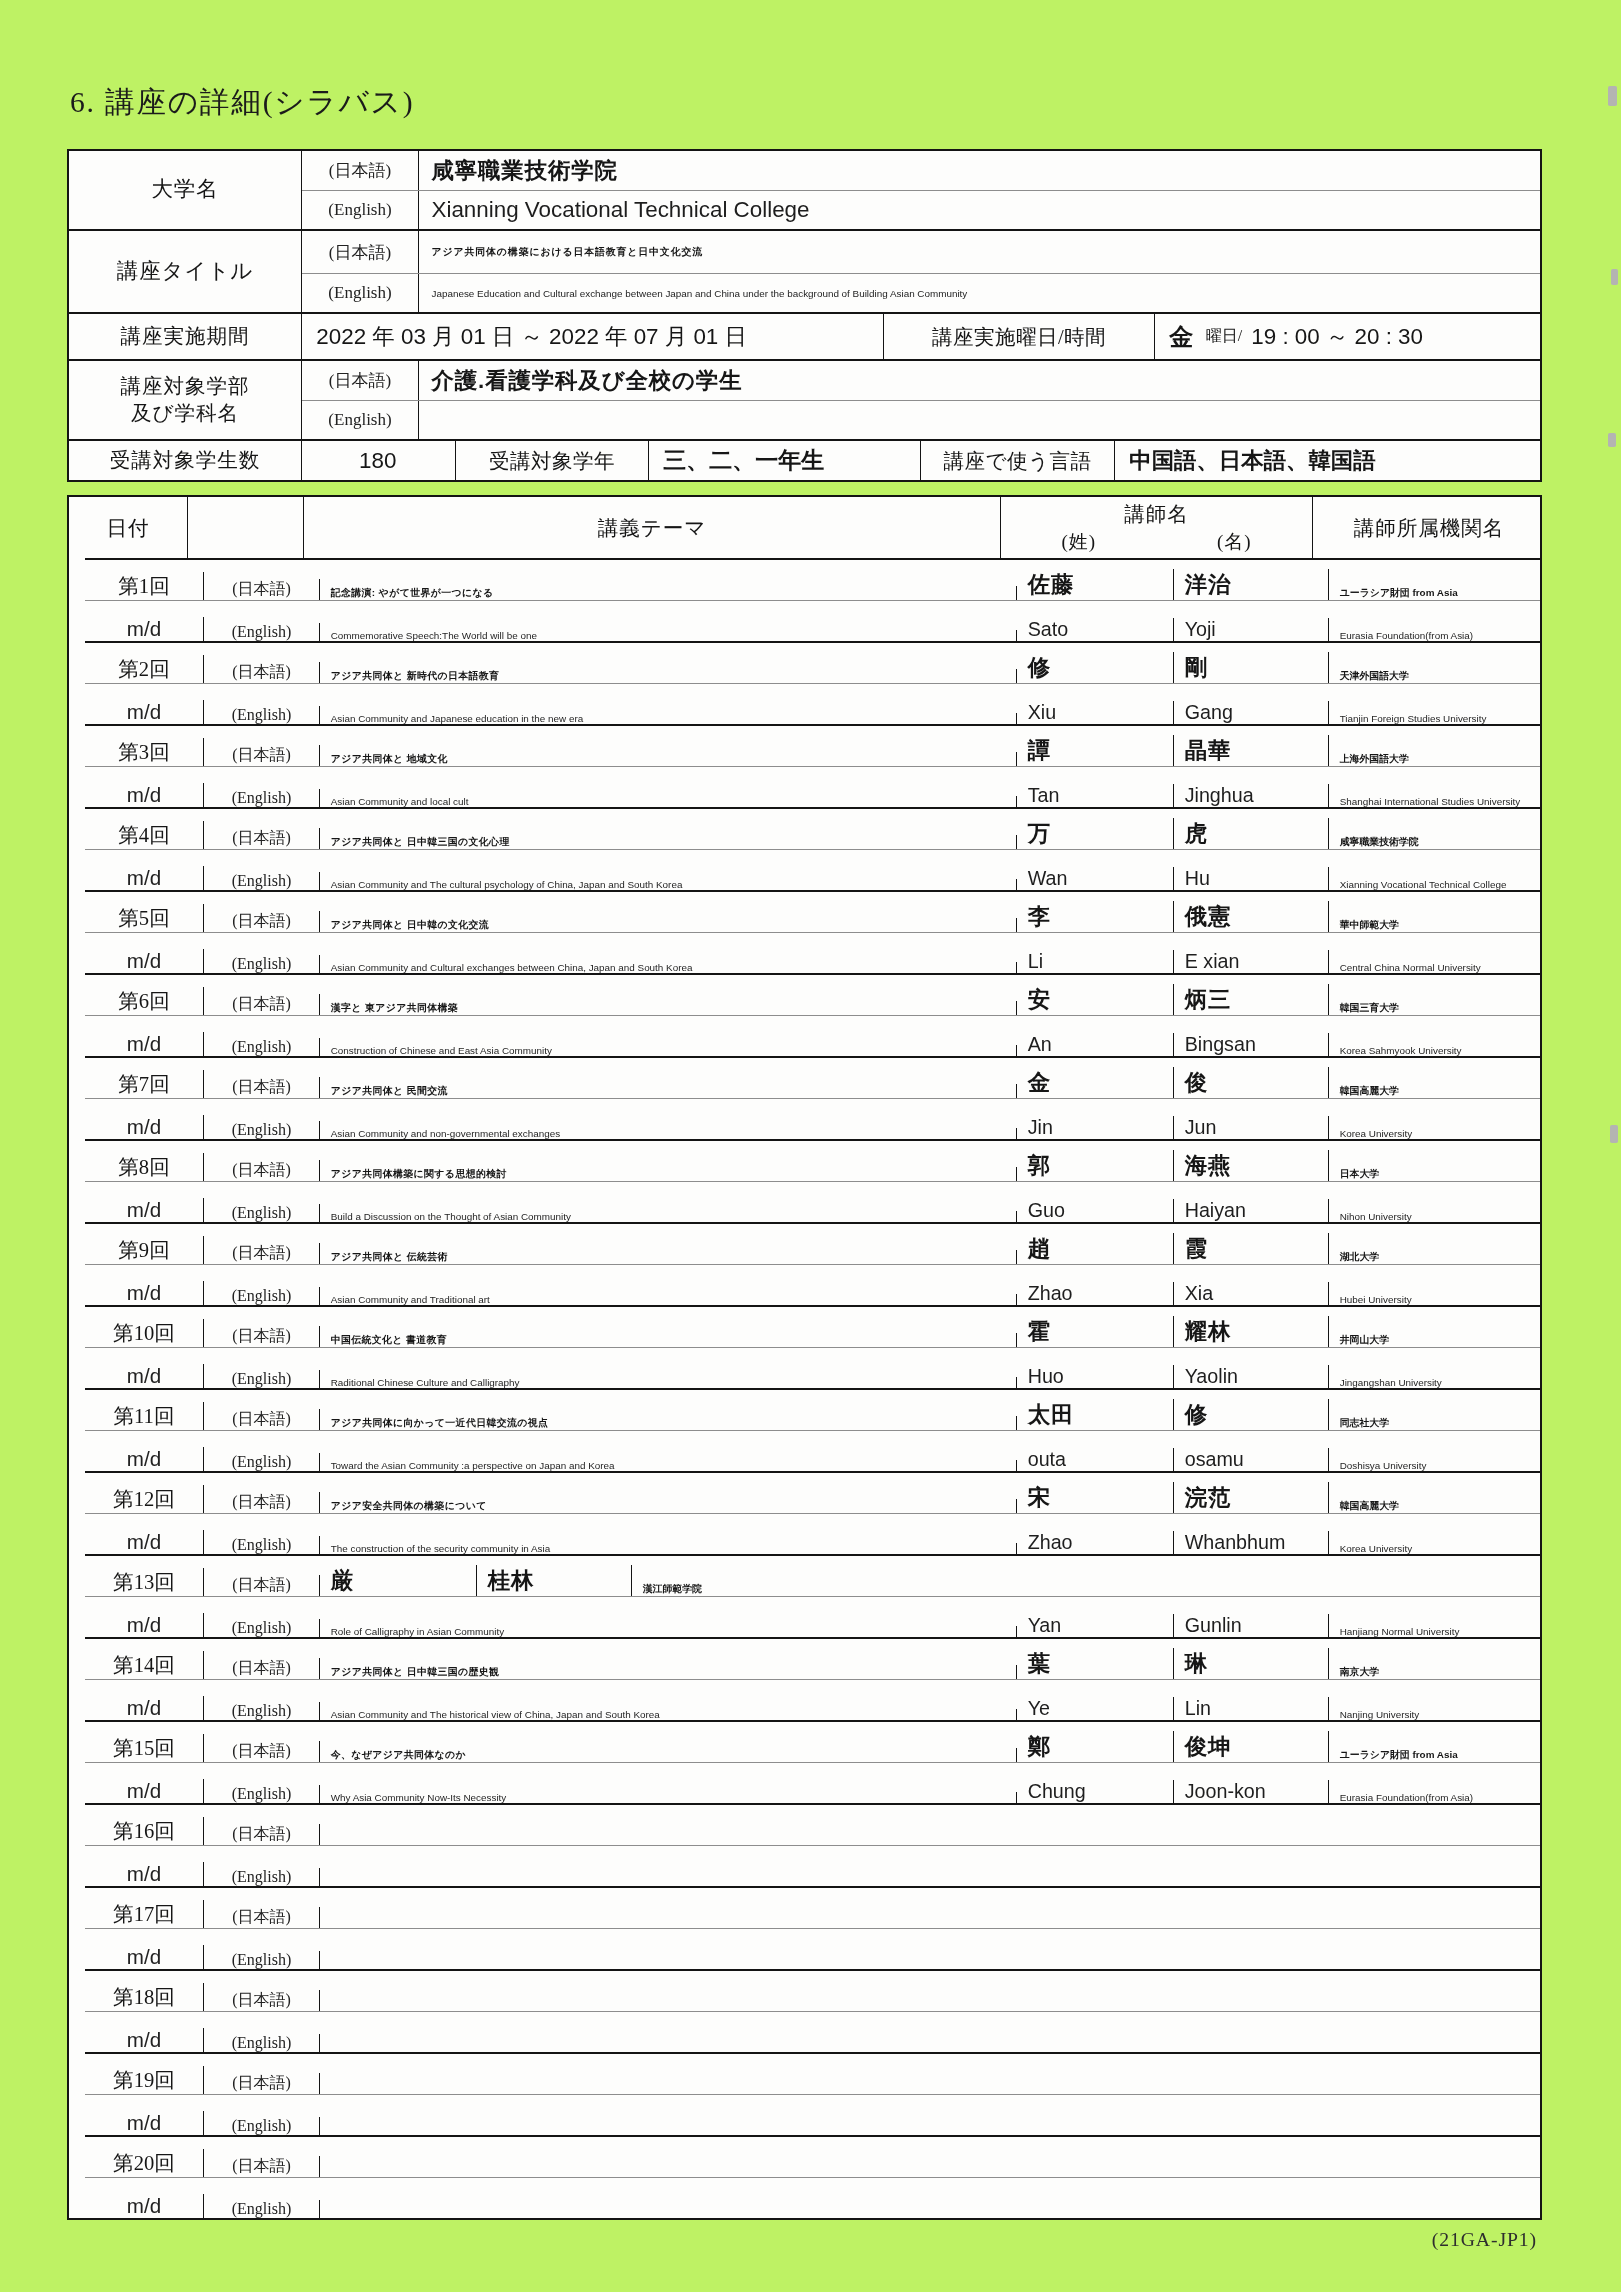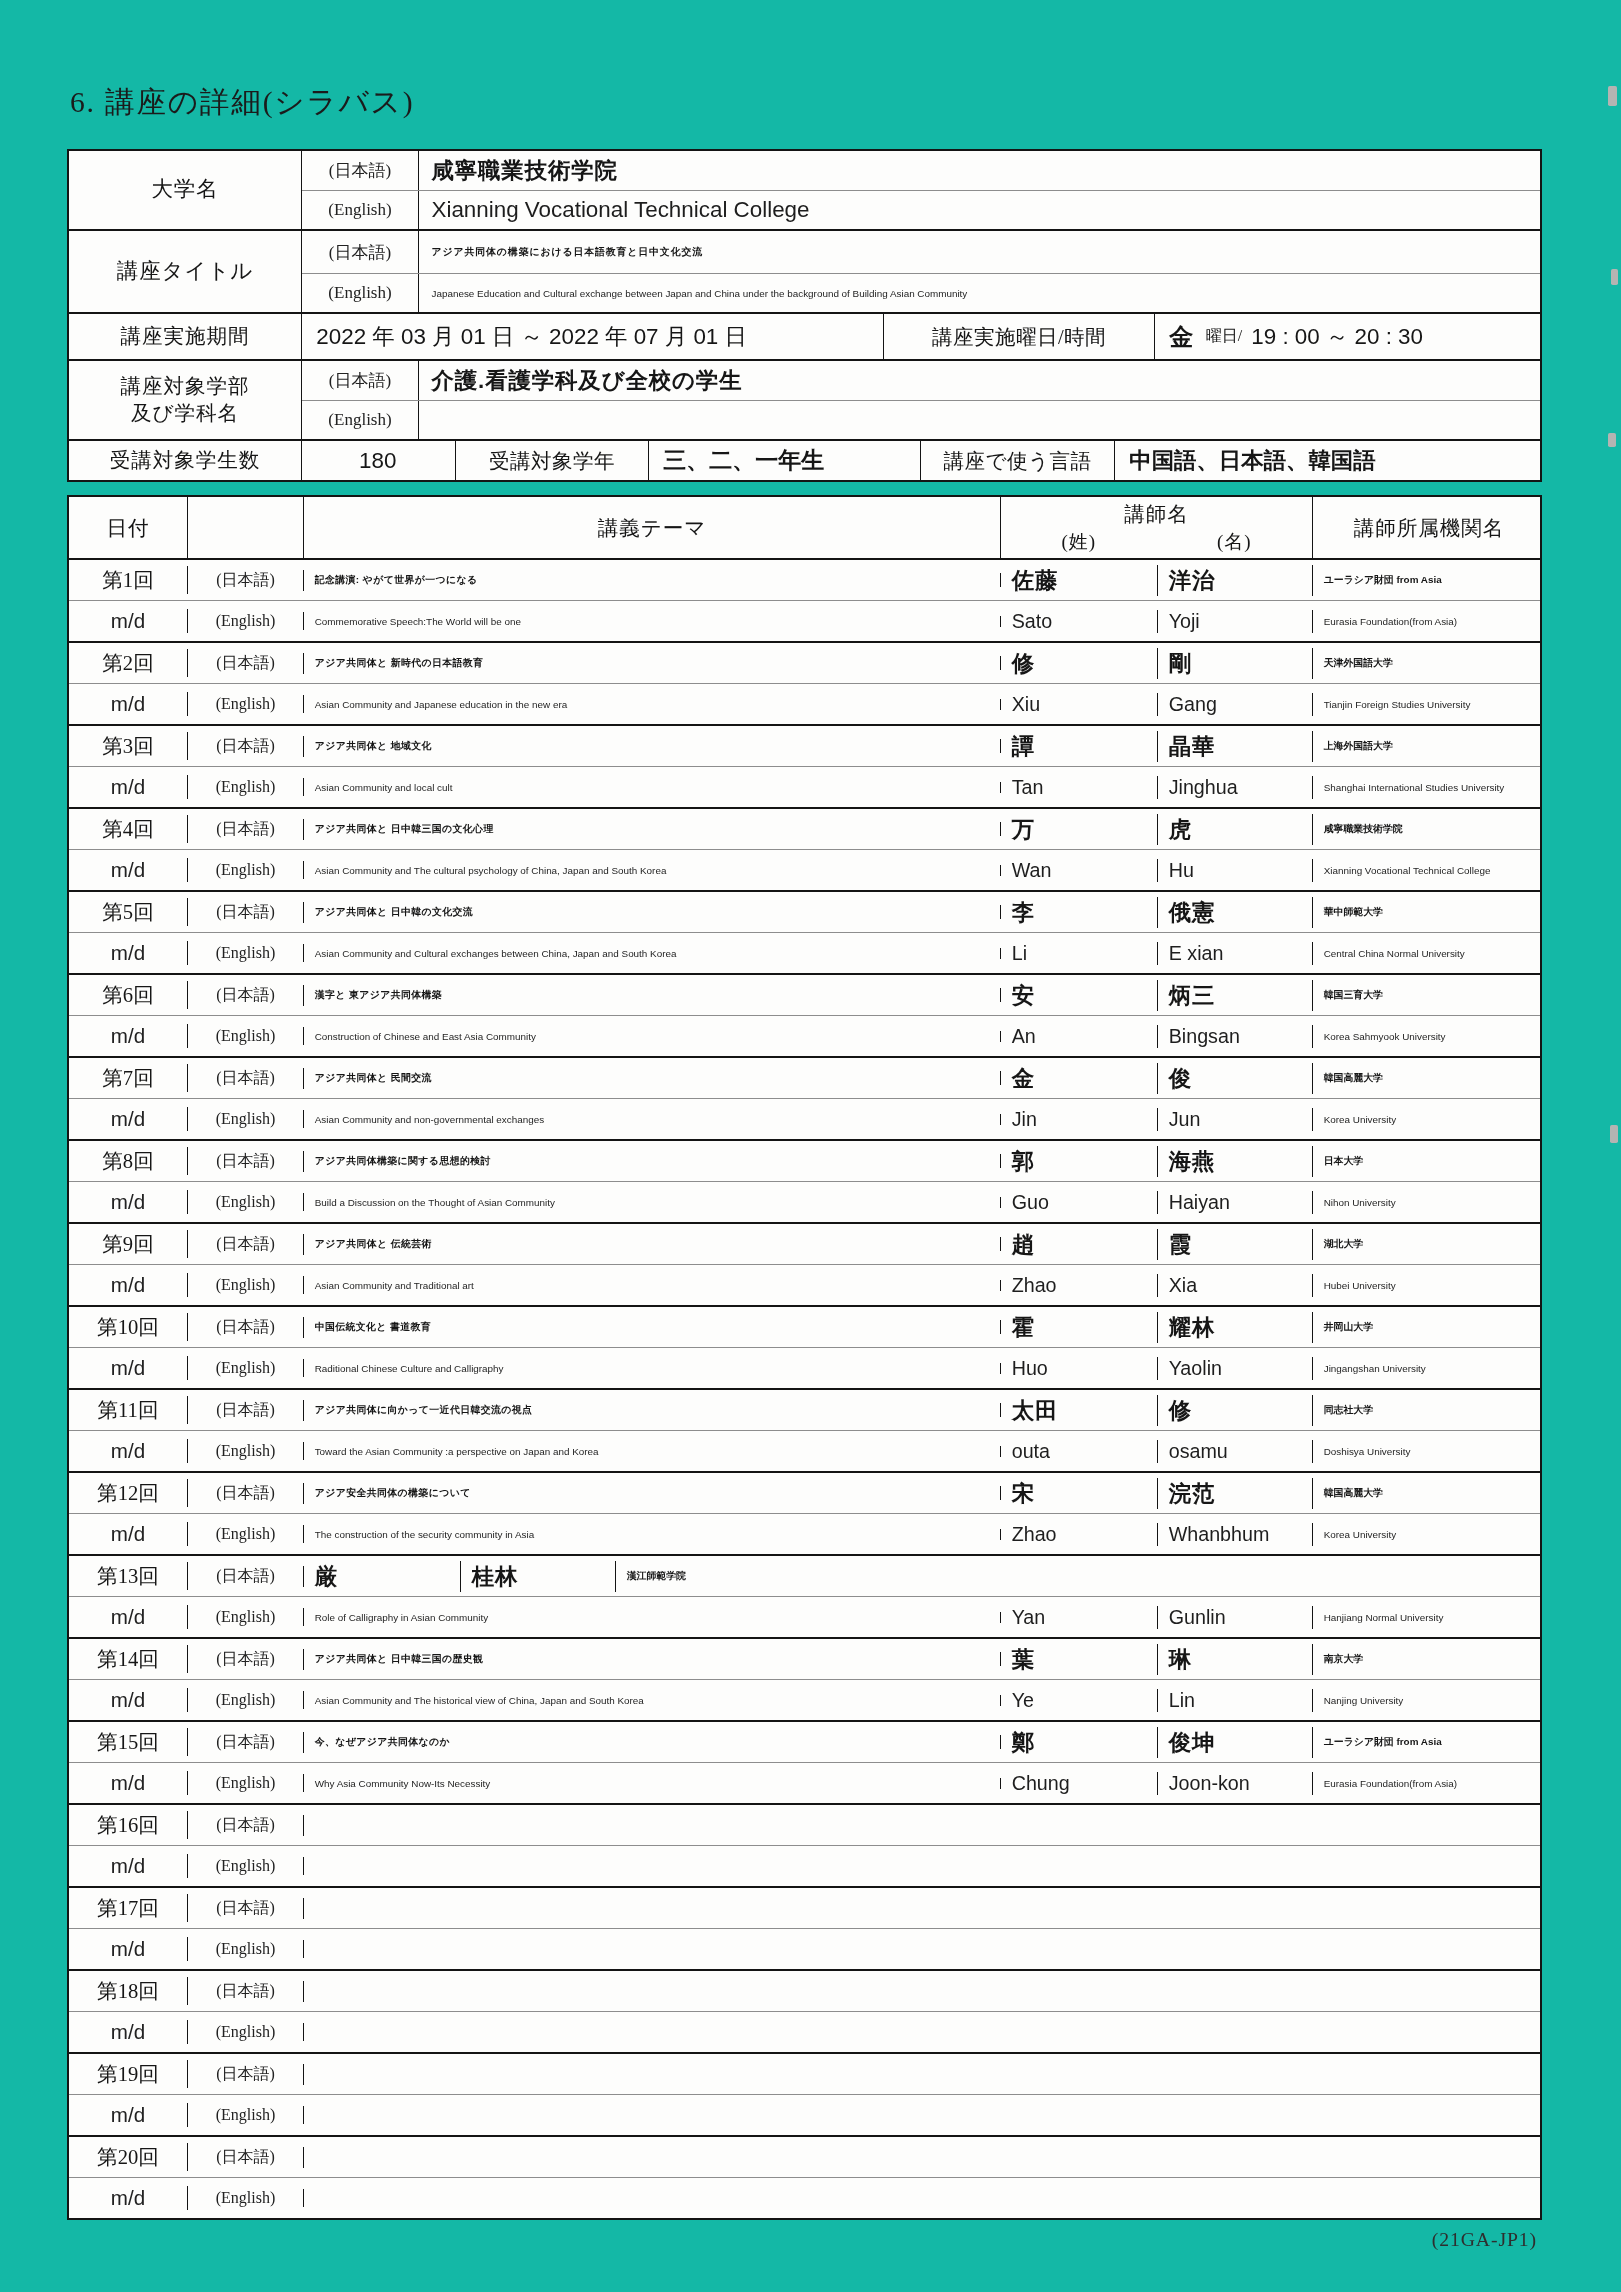--- a/index.html
+++ b/index.html
@@ -1,20 +1,20 @@
 <!DOCTYPE html>
 <html lang="ja" style="font-size:14.3px"><head>
 <meta charset="utf-8">
 <style>
   * { margin:0; padding:0; box-sizing:border-box; }
   html,body { background:#e9e9e9; }
   body { font-family:"Liberation Sans","DejaVu Sans",sans-serif; color:#161616; }
   .page {
     position:relative; width:1622px; height:2293px; margin:0 auto;
-    background:#14b8a6; overflow:hidden;
+    background:#bef264; overflow:hidden;
   }
   .bold { font-weight:bold; }
 
   .doc-title {
     position:absolute; left:70px; top:82px;
     font-family:"Liberation Serif","DejaVu Serif",serif;
     font-size:29.6px; letter-spacing:1.8px; color:#1b1b1b;
   }
 
   
@@ -76,21 +76,21 @@
   .mhc.lect { flex-direction:column; justify-content:center; gap:1.8px; }
   .lect-sub { display:flex; width:100%; }
   .lect-sub span { flex:1; text-align:center; font-size:19px; }
   .c1 { width:119px; flex:0 0 119px; }
   .c2 { width:116px; flex:0 0 116px; }
   .c3 { width:697px; flex:0 0 697px; }
   .c4 { width:157px; flex:0 0 157px; }
   .c5 { width:155px; flex:0 0 155px; }
   .c6 { width:232px; flex:0 0 232px; }
   .c45 { width:312px; flex:0 0 312px; }
-  .mrow { display:flex; align-items:center; }
+  .mrow { display:flex; align-items:flex-end;margin-left:16px; }
   .mrow.jp { height:42px; border-top:2.2px solid #141414; }
   .mrow.en { height:41px; border-top:1.3px solid #8d8d8d; }
   .mc {
     display:flex; align-items:center; border-right:1.8px solid #141414;
     overflow:hidden; white-space:nowrap; min-width:0;
   }
   .mc:last-child { border-right:none; }
   .mc.center { justify-content:center; }
   .mc.padded { padding-left:10.7px; }
   .no-cell { font-family:"Liberation Serif","DejaVu Serif",serif; font-size:20.6px; }

